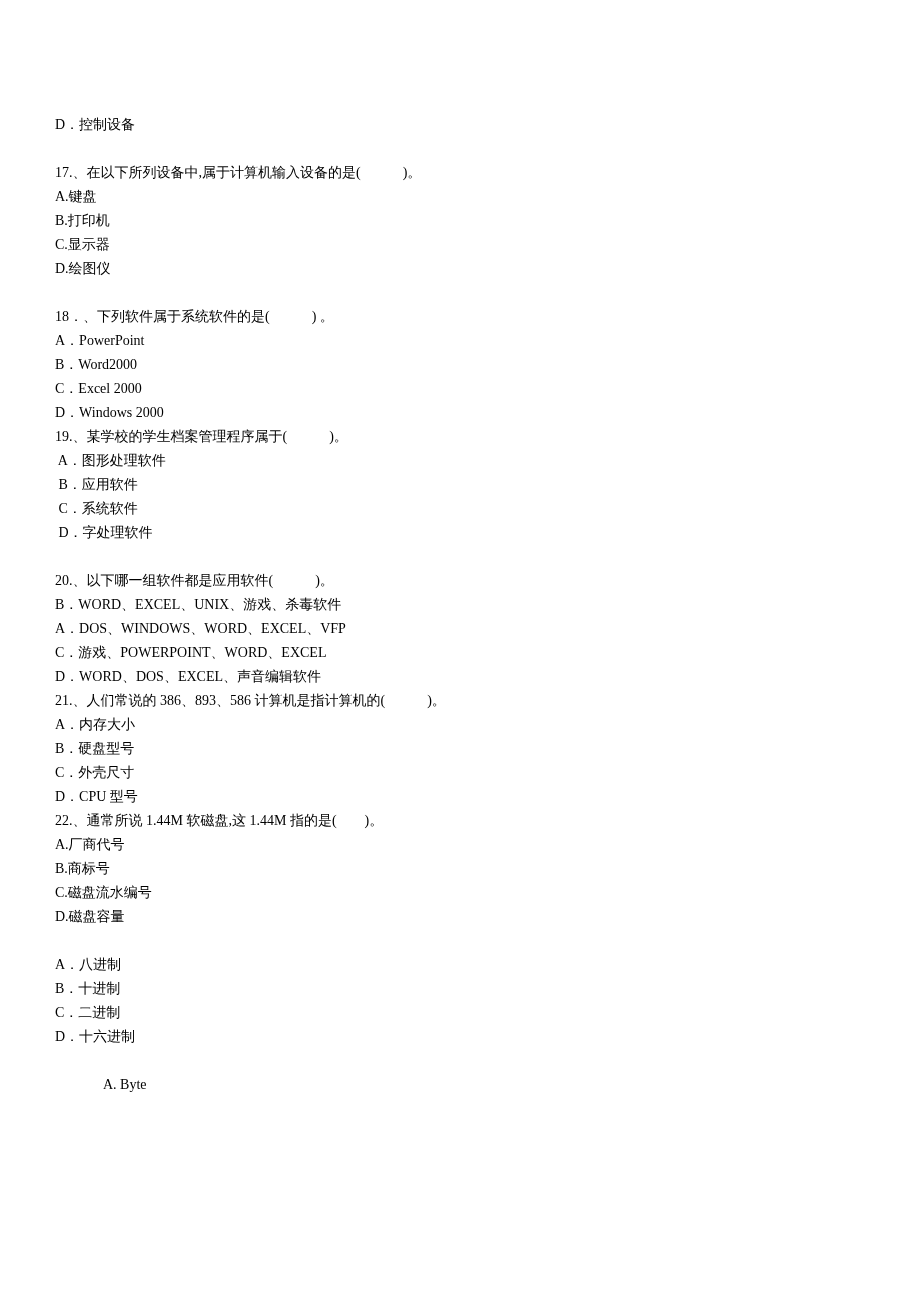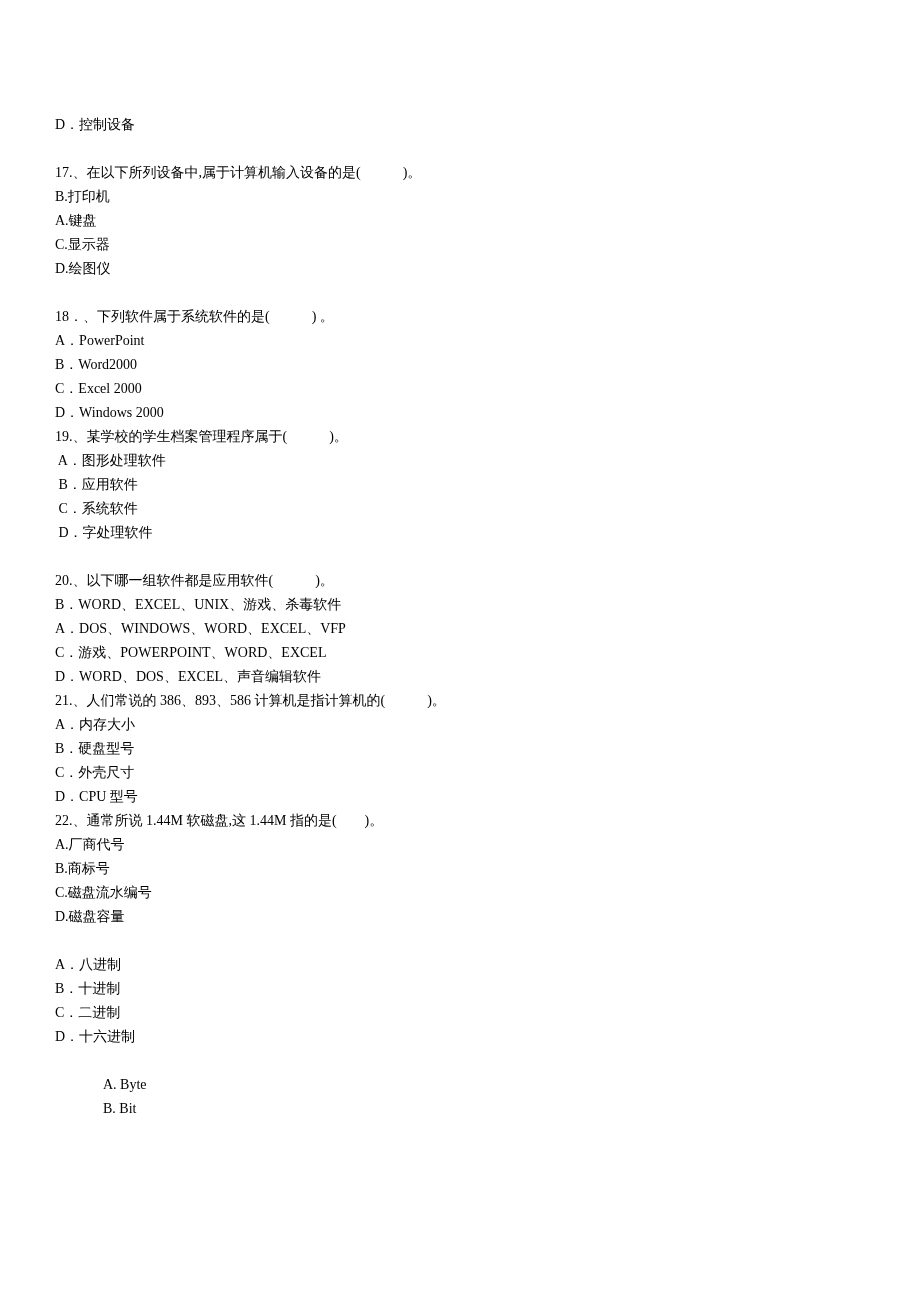--- a/index.html
+++ b/index.html
@@ -24,22 +24,22 @@
       margin-left: 48px;
     }
   </style>
 </head>
 <body>
 
 <div id="root">
     <div class="line">D．控制设备</div>
     <div class="spacer"></div>
     <div class="line">17.、在以下所列设备中,属于计算机输入设备的是(　　　)。</div>
+    <div class="line">A.键盘</div>
     <div class="line">B.打印机</div>
-    <div class="line">A.键盘</div>
     <div class="line">C.显示器</div>
     <div class="line">D.绘图仪</div>
     <div class="spacer"></div>
     <div class="line">18．、下列软件属于系统软件的是(　　　) 。</div>
     <div class="line">A．PowerPoint</div>
     <div class="line">B．Word2000</div>
     <div class="line">C．Excel 2000</div>
     <div class="line">D．Windows 2000</div>
     <div class="line">19.、某学校的学生档案管理程序属于(　　　)。</div>
     <div class="line"> A．图形处理软件</div>
@@ -63,15 +63,14 @@
     <div class="line">C.磁盘流水编号</div>
     <div class="line">D.磁盘容量</div>
     <div class="spacer"></div>
     <div class="line">A．八进制</div>
     <div class="line">B．十进制</div>
     <div class="line">C．二进制</div>
     <div class="line">D．十六进制</div>
     <div class="spacer"></div>
     <div>
       <div class="line english">A. Byte</div>
-      <div class="line english">B. Bit</div>
     </div>
   </div>
 
 </body></html>

